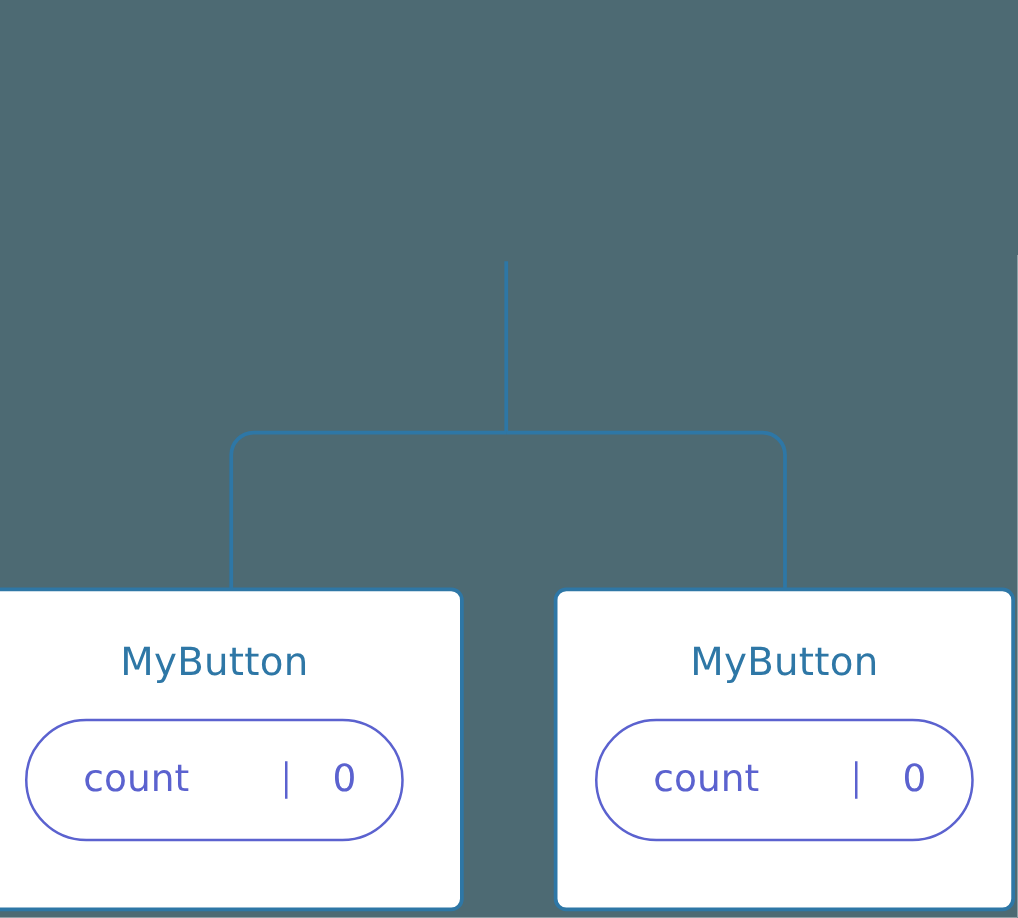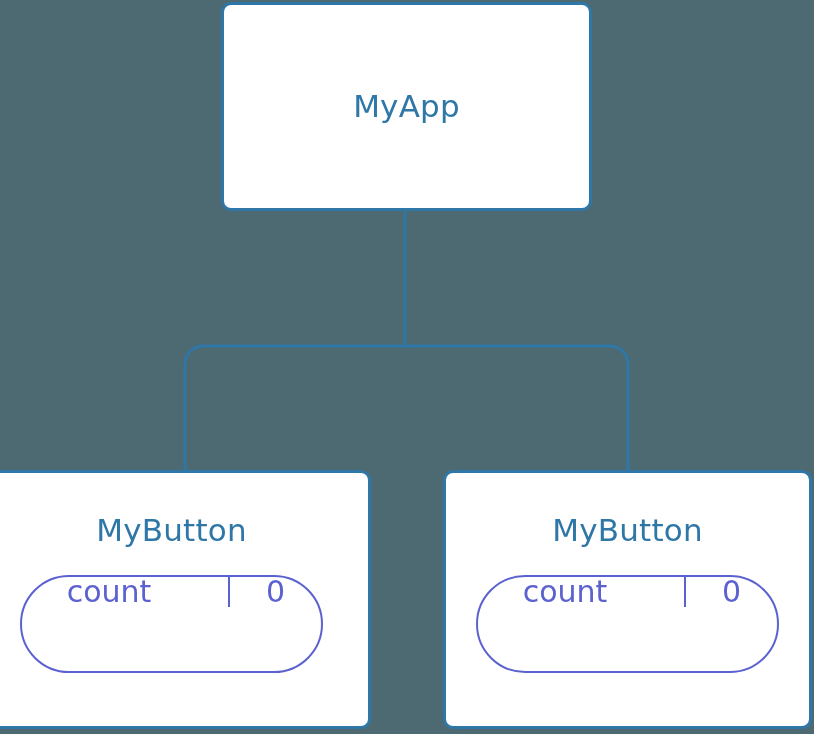--- a/index.html
+++ b/index.html
@@ -73,21 +73,21 @@
     line-height: 1;
     letter-spacing: 0.2px;
     white-space: nowrap;
   }
 
   
   .state-pill {
     margin-top: 29px;
     height: 98px;
     display: flex;
-    align-items: flex-start;
+    align-items: center;
     border: 2px solid #5b62cf;
     border-radius: 49px;
     box-sizing: border-box;
     background: #ffffff;
     overflow: hidden;
     gap: 32px;
   }
 
   .pill-key,
   .pill-val {
@@ -117,23 +117,20 @@
 
   <svg id="edges" viewBox="0 0 814 734" width="814" height="734" xmlns="http://www.w3.org/2000/svg">
 
     <path d="M 405,209 L 405,346" fill="none" stroke="#2e77a6" stroke-width="3" stroke-linecap="butt"></path>
 
     <path d="M 405,346 L 203,346 A 18,18 0 0 0 185,364 L 185,472" fill="none" stroke="#2e77a6" stroke-width="3" stroke-linecap="butt"></path>
 
     <path d="M 405,346 L 610,346 A 18,18 0 0 1 628,364 L 628,472" fill="none" stroke="#2e77a6" stroke-width="3" stroke-linecap="butt"></path>
   </svg>
 
-  <div class="node node-root">
-    <span class="node-title">MyApp</span>
-  </div>
 
   <div class="node node-leaf-left">
     <span class="node-title">MyButton</span>
     <div class="state-pill">
       <span class="pill-key">count</span>
       <span class="pill-val">0</span>
     </div>
   </div>
 
   <div class="node node-leaf-right">

